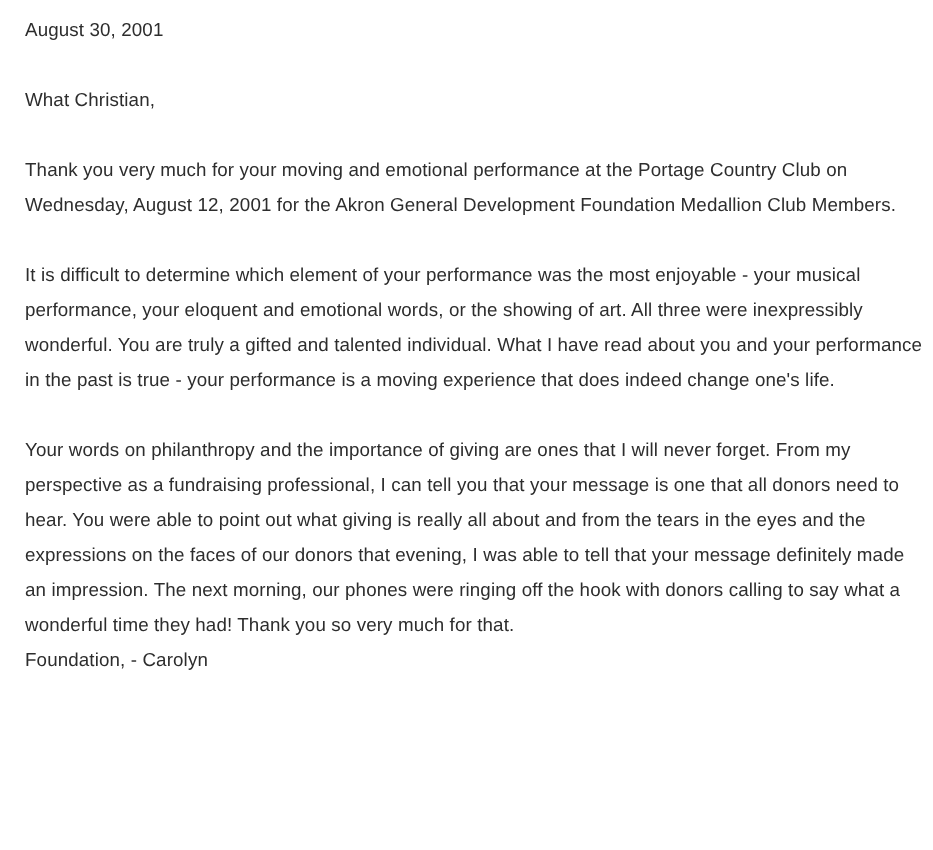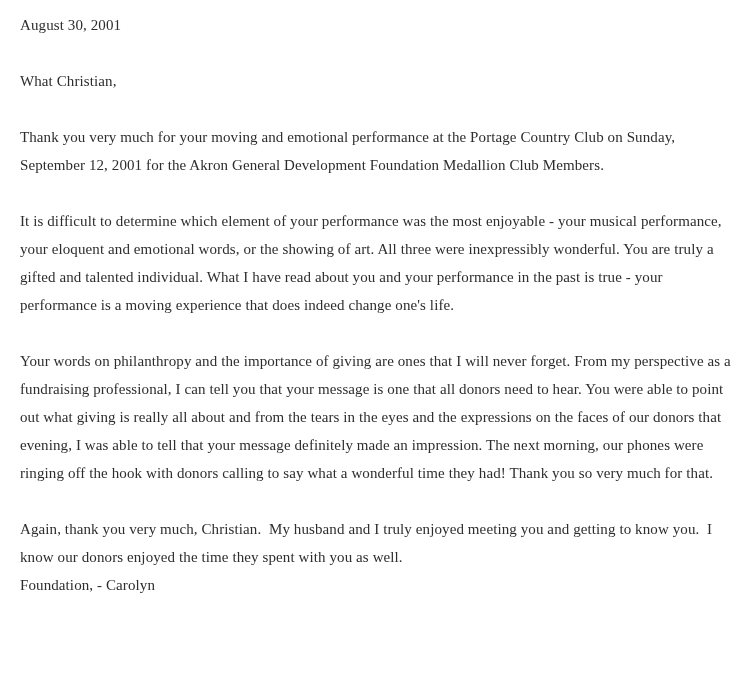--- a/index.html
+++ b/index.html
@@ -11,40 +11,38 @@
     width: 746px;
     height: 680px;
     overflow: hidden;
     font-family: "Liberation Sans", "DejaVu Sans", sans-serif;
     color: #2d2d2d;
   }
   .letter {
     box-sizing: border-box;
     width: 746px;
     padding: 11px 8px 0 20px;
-    font-family: Liberation Serif, serif;
   }
   .letter p {
     margin: 0 0 28px 0;
     font-size: 15px;
     line-height: 28px;
     max-width: 720px;
     white-space: pre-wrap;
     letter-spacing: 0.1px;
   }
   .letter p:last-child {
     margin-bottom: 0;
   }
 </style>
 </head>
 <body>
 
 <div class="letter">
   <p>August 30, 2001</p>
   <p>What Christian,</p>
   <div id="letter-body">
-      <p>Thank you very much for your moving and emotional performance at the Portage Country Club on Sunday, September 12, 2001 for the Akron General Development Foundation Medallion Club Members.</p>
+      <p>Thank you very much for your moving and emotional performance at the Portage Country Club on Wednesday, August 12, 2001 for the Akron General Development Foundation Medallion Club Members.</p>
       <p>It is difficult to determine which element of your performance was the most enjoyable - your musical performance, your eloquent and emotional words, or the showing of art. All three were inexpressibly wonderful. You are truly a gifted and talented individual. What I have read about you and your performance in the past is true - your performance is a moving experience that does indeed change one's life.</p>
       <p>Your words on philanthropy and the importance of giving are ones that I will never forget. From my perspective as a fundraising professional, I can tell you that your message is one that all donors need to hear. You were able to point out what giving is really all about and from the tears in the eyes and the expressions on the faces of our donors that evening, I was able to tell that your message definitely made an impression. The next morning, our phones were ringing off the hook with donors calling to say what a wonderful time they had! Thank you so very much for that.</p>
-      <p>Again, thank you very much, Christian.  My husband and I truly enjoyed meeting you and getting to know you.  I know our donors enjoyed the time they spent with you as well.</p>
     </div>
   <p>Foundation, - Carolyn</p>
 </div>
 
 </body></html>

